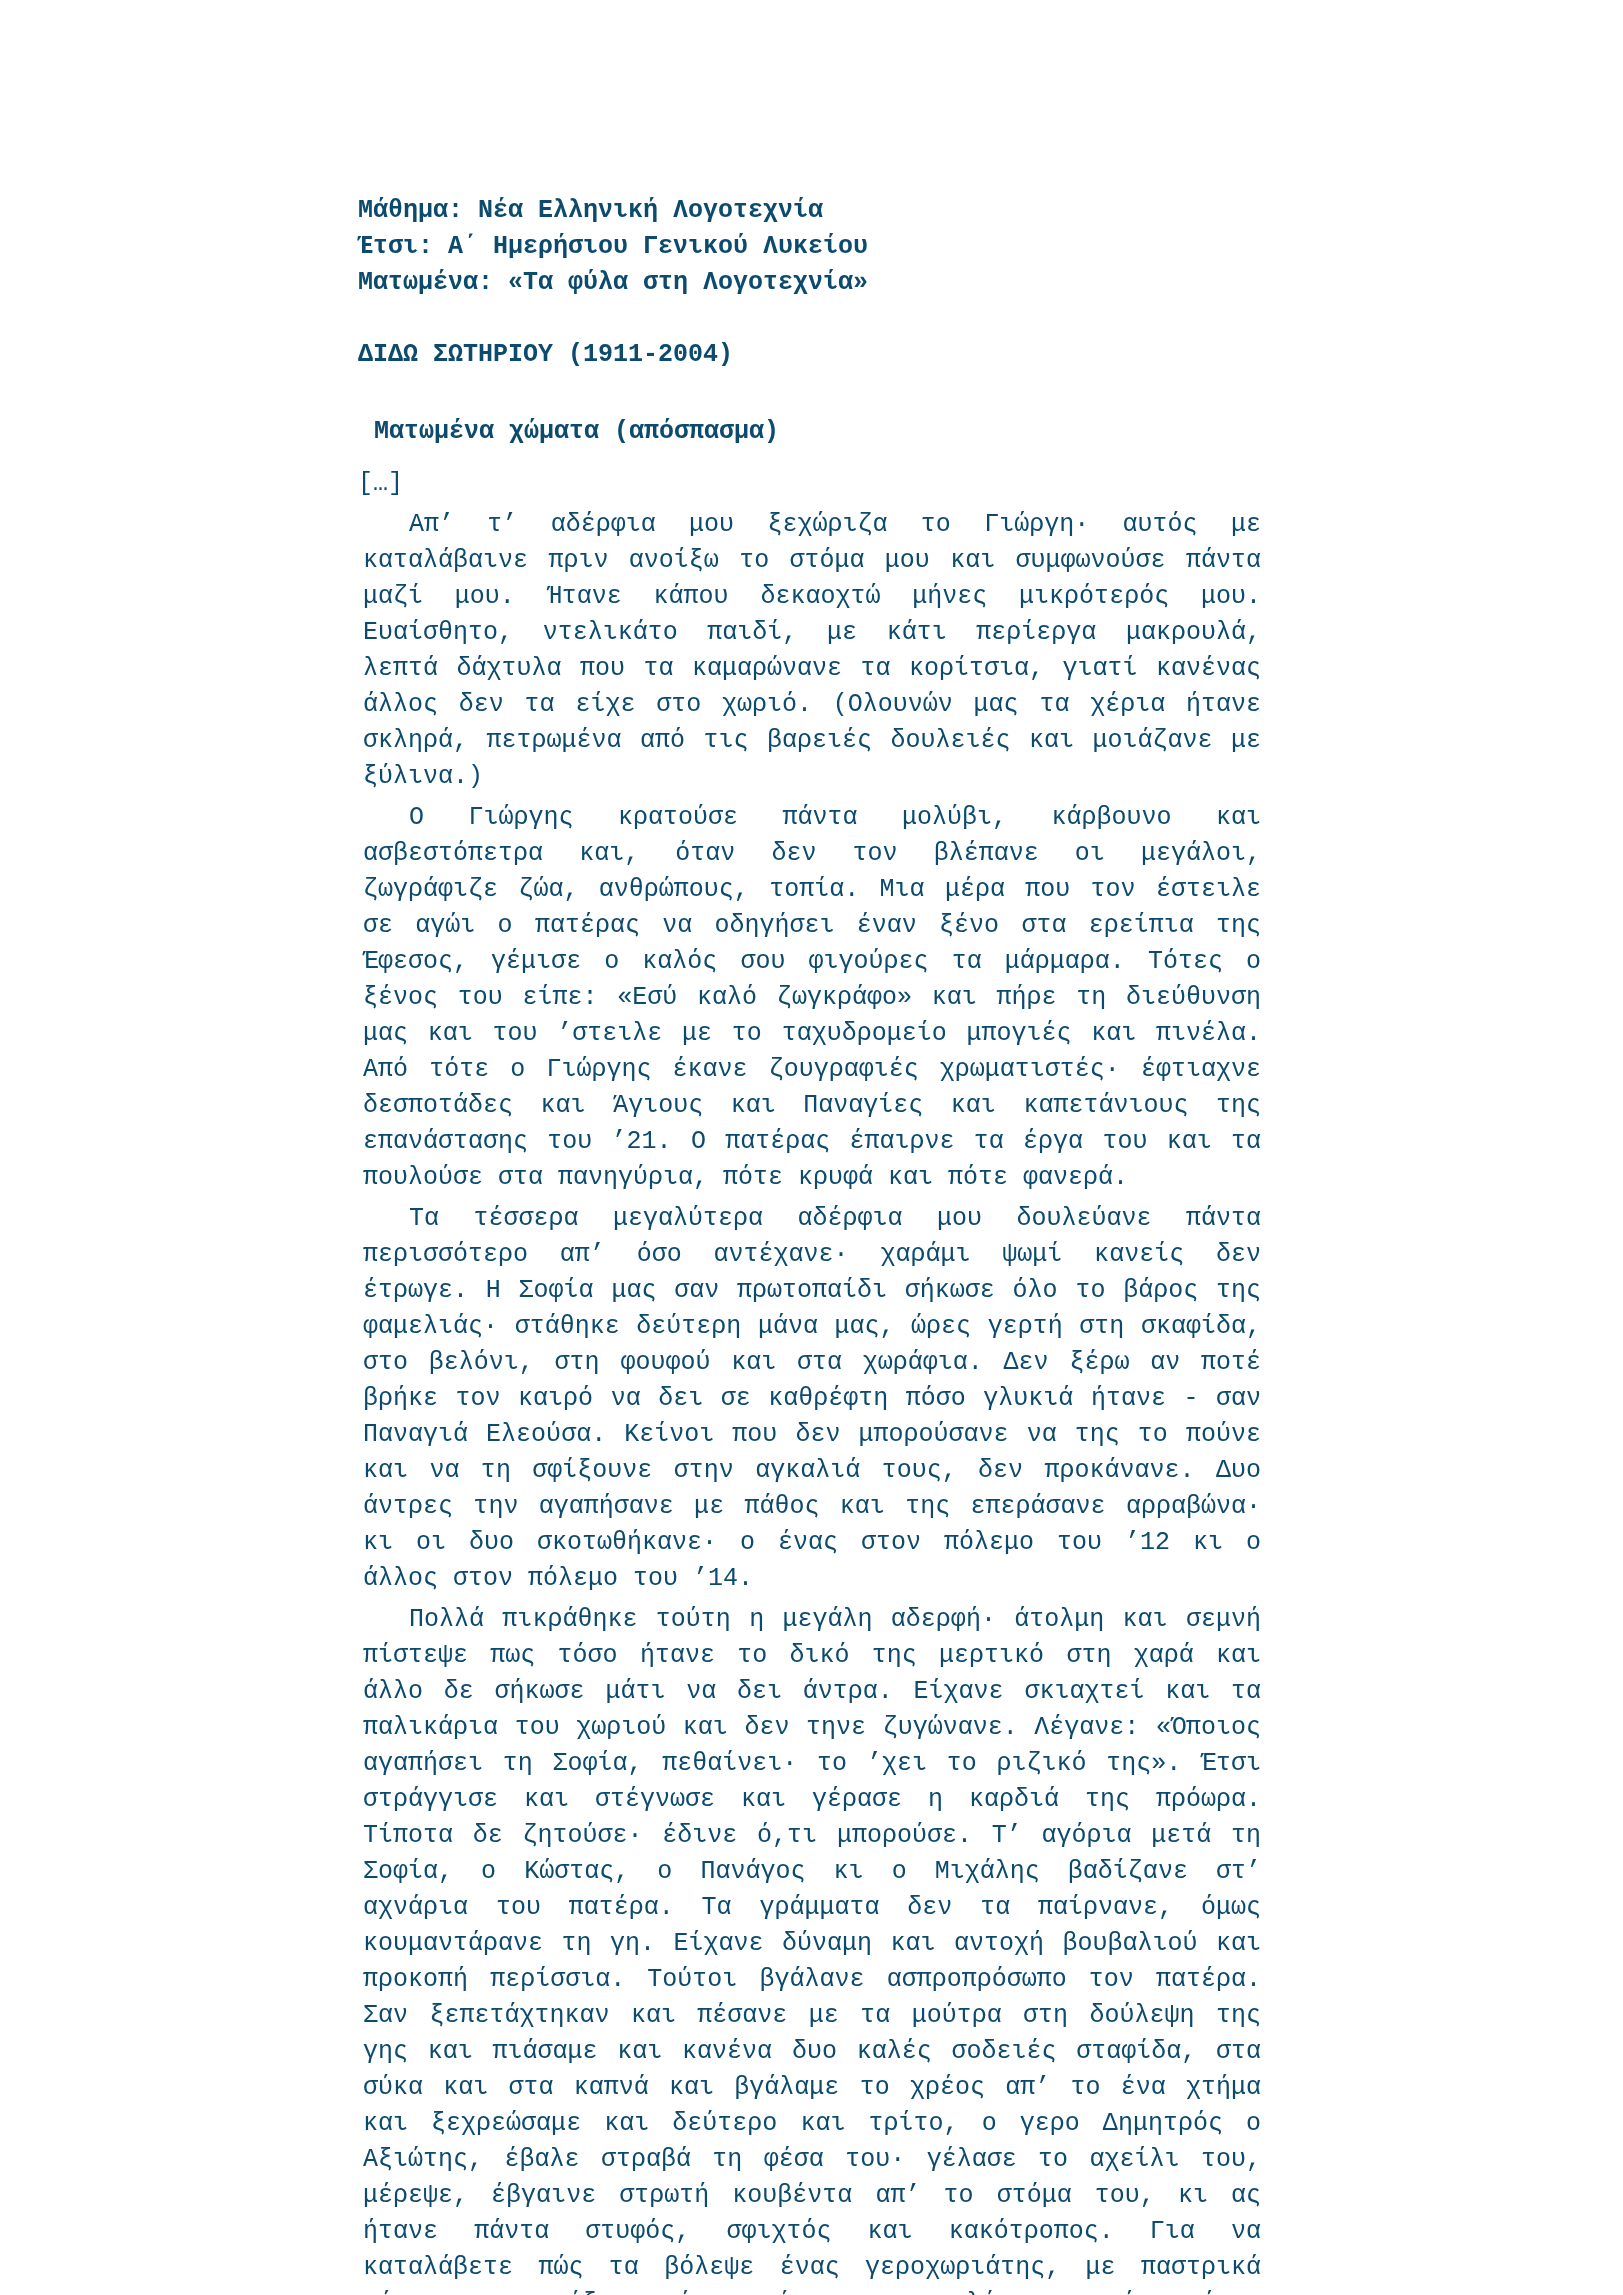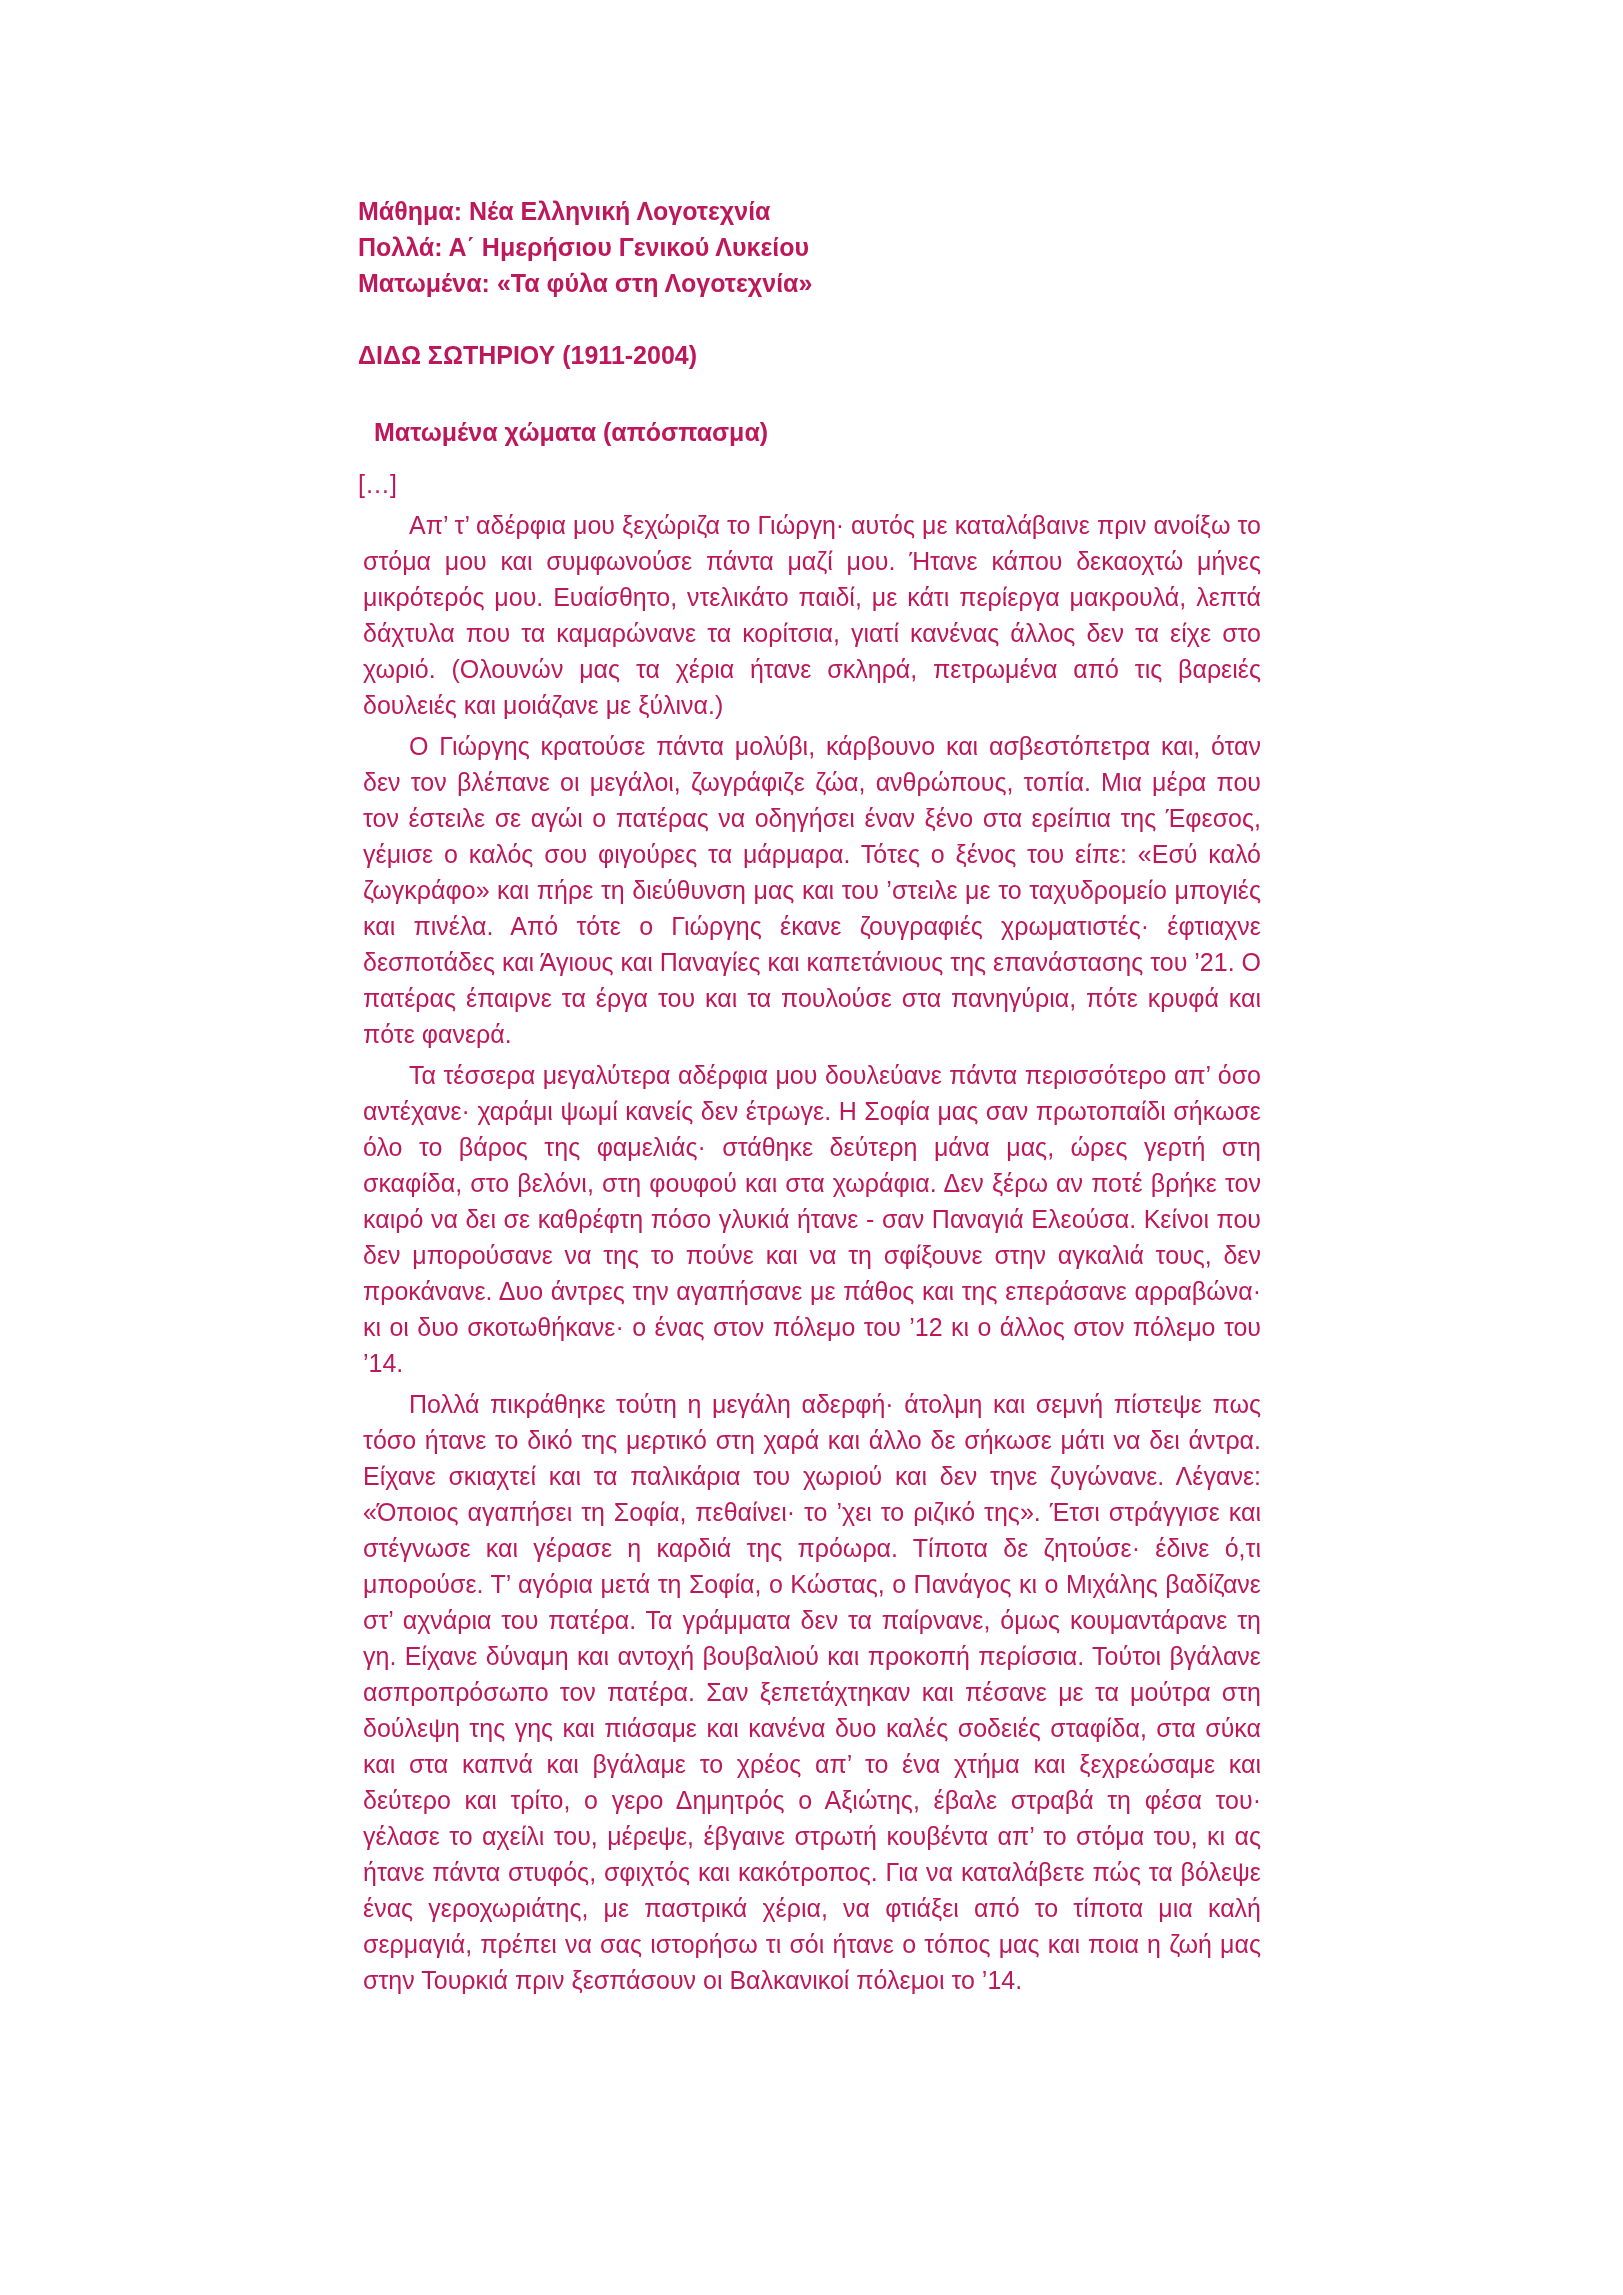--- a/index.html
+++ b/index.html
@@ -8,24 +8,24 @@
     background: #ffffff;
   }
   .page {
     position: relative;
     width: 1401px;
     height: 2295px;
     margin: 0 auto;
     background: #ffffff;
     box-sizing: border-box;
     padding: 193px 246px 0 247px;
-    font-family: Liberation Sans, sans-serif;
+    font-family: Liberation Mono, monospace;
     font-size: 25px;
     line-height: 36px;
-    color: #be185d;
+    color: #0c4a6e;
     overflow: hidden;
   }
   .header-block {
     margin: 0 0 36px 0;
   }
   .header-line {
     margin: 0;
     font-weight: bold;
   }
   .author-heading {
@@ -47,21 +47,21 @@
     text-indent: 46px;
   }
 </style>
 </head>
 <body>
 
 <div class="page">
 
   <div class="header-block">
     <p class="header-line">Μάθημα: Νέα Ελληνική Λογοτεχνία</p>
-    <p class="header-line">Πολλά: Α΄ Ημερήσιου Γενικού Λυκείου</p>
+    <p class="header-line">Έτσι: Α΄ Ημερήσιου Γενικού Λυκείου</p>
     <p class="header-line">Ματωμένα: «Τα φύλα στη Λογοτεχνία»</p>
   </div>
 
   <p class="author-heading">ΔΙΔΩ ΣΩΤΗΡΙΟΥ (1911-2004)</p>
 
   <p class="work-title">Ματωμένα χώματα (απόσπασμα)</p>
 
   <p class="omission">[…]</p>
 
   <p class="body-par">Απ’ τ’ αδέρφια μου ξεχώριζα το Γιώργη· αυτός με καταλάβαινε πριν ανοίξω το στόμα μου και συμφωνούσε πάντα μαζί μου. Ήτανε κάπου δεκαοχτώ μήνες μικρότερός μου. Ευαίσθητο, ντελικάτο παιδί, με κάτι περίεργα μακρουλά, λεπτά δάχτυλα που τα καμαρώνανε τα κορίτσια, γιατί κανένας άλλος δεν τα είχε στο χωριό. (Ολουνών μας τα χέρια ήτανε σκληρά, πετρωμένα από τις βαρειές δουλειές και μοιάζανε με ξύλινα.)</p>

